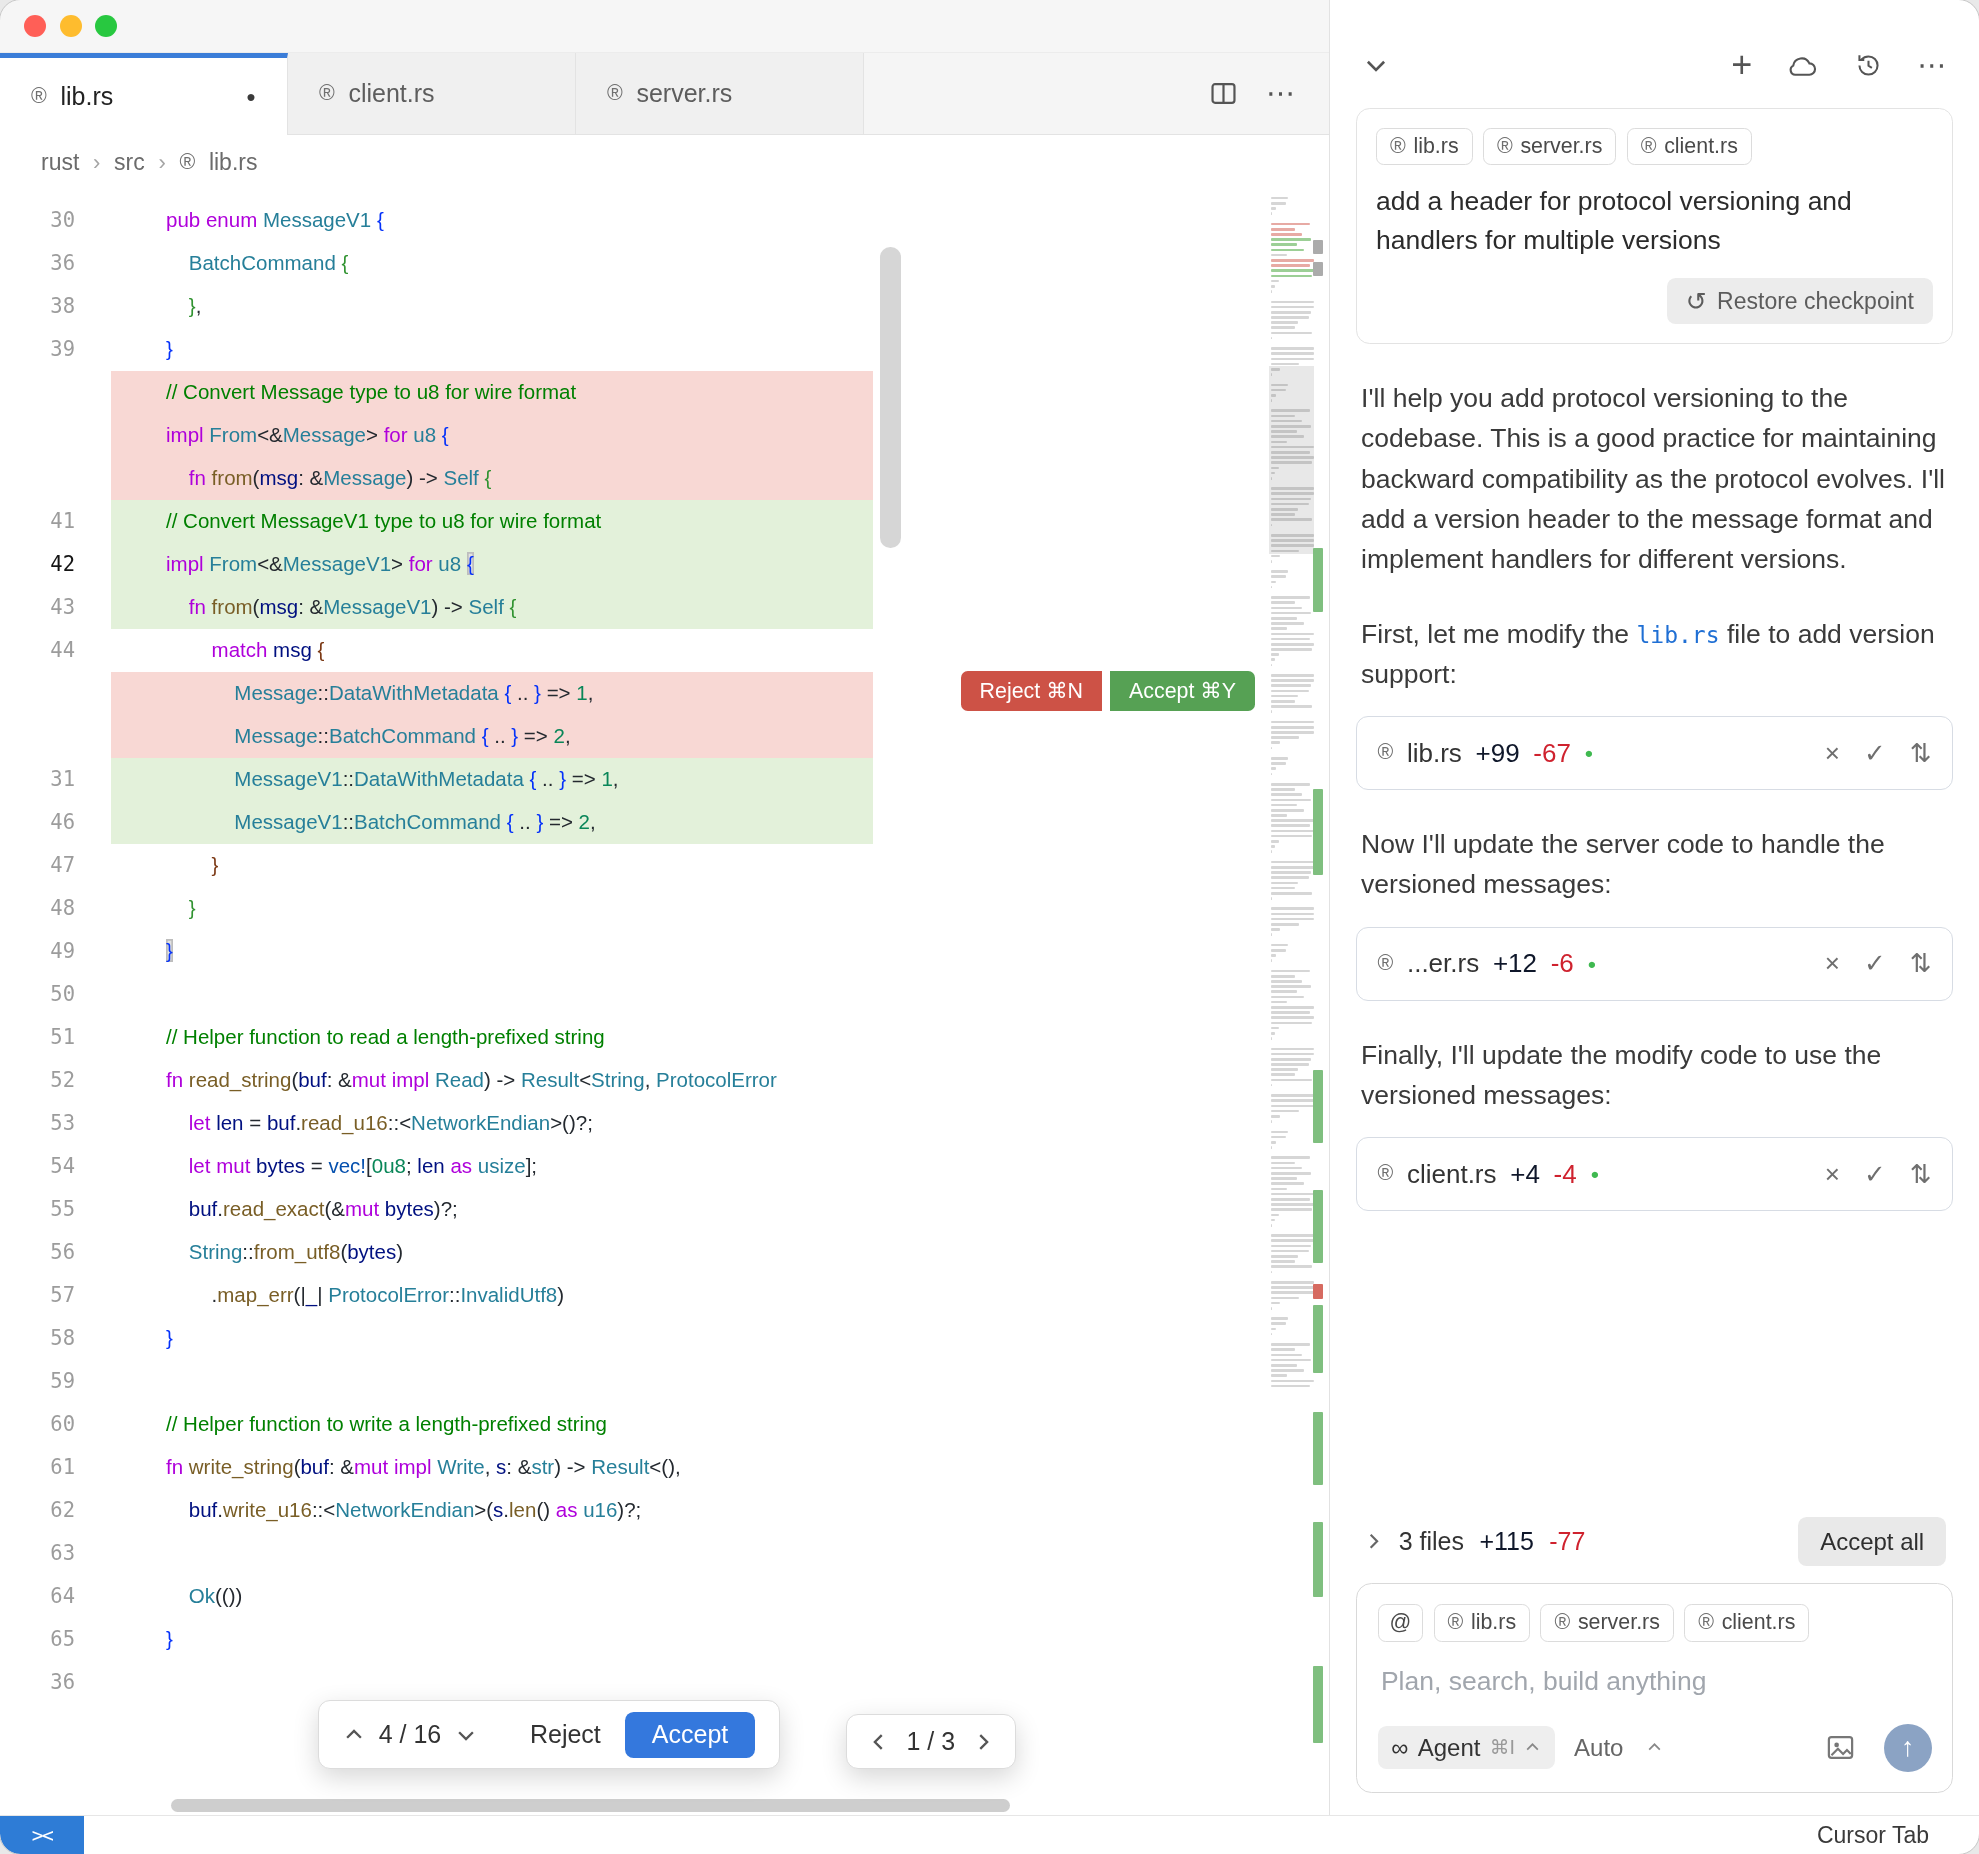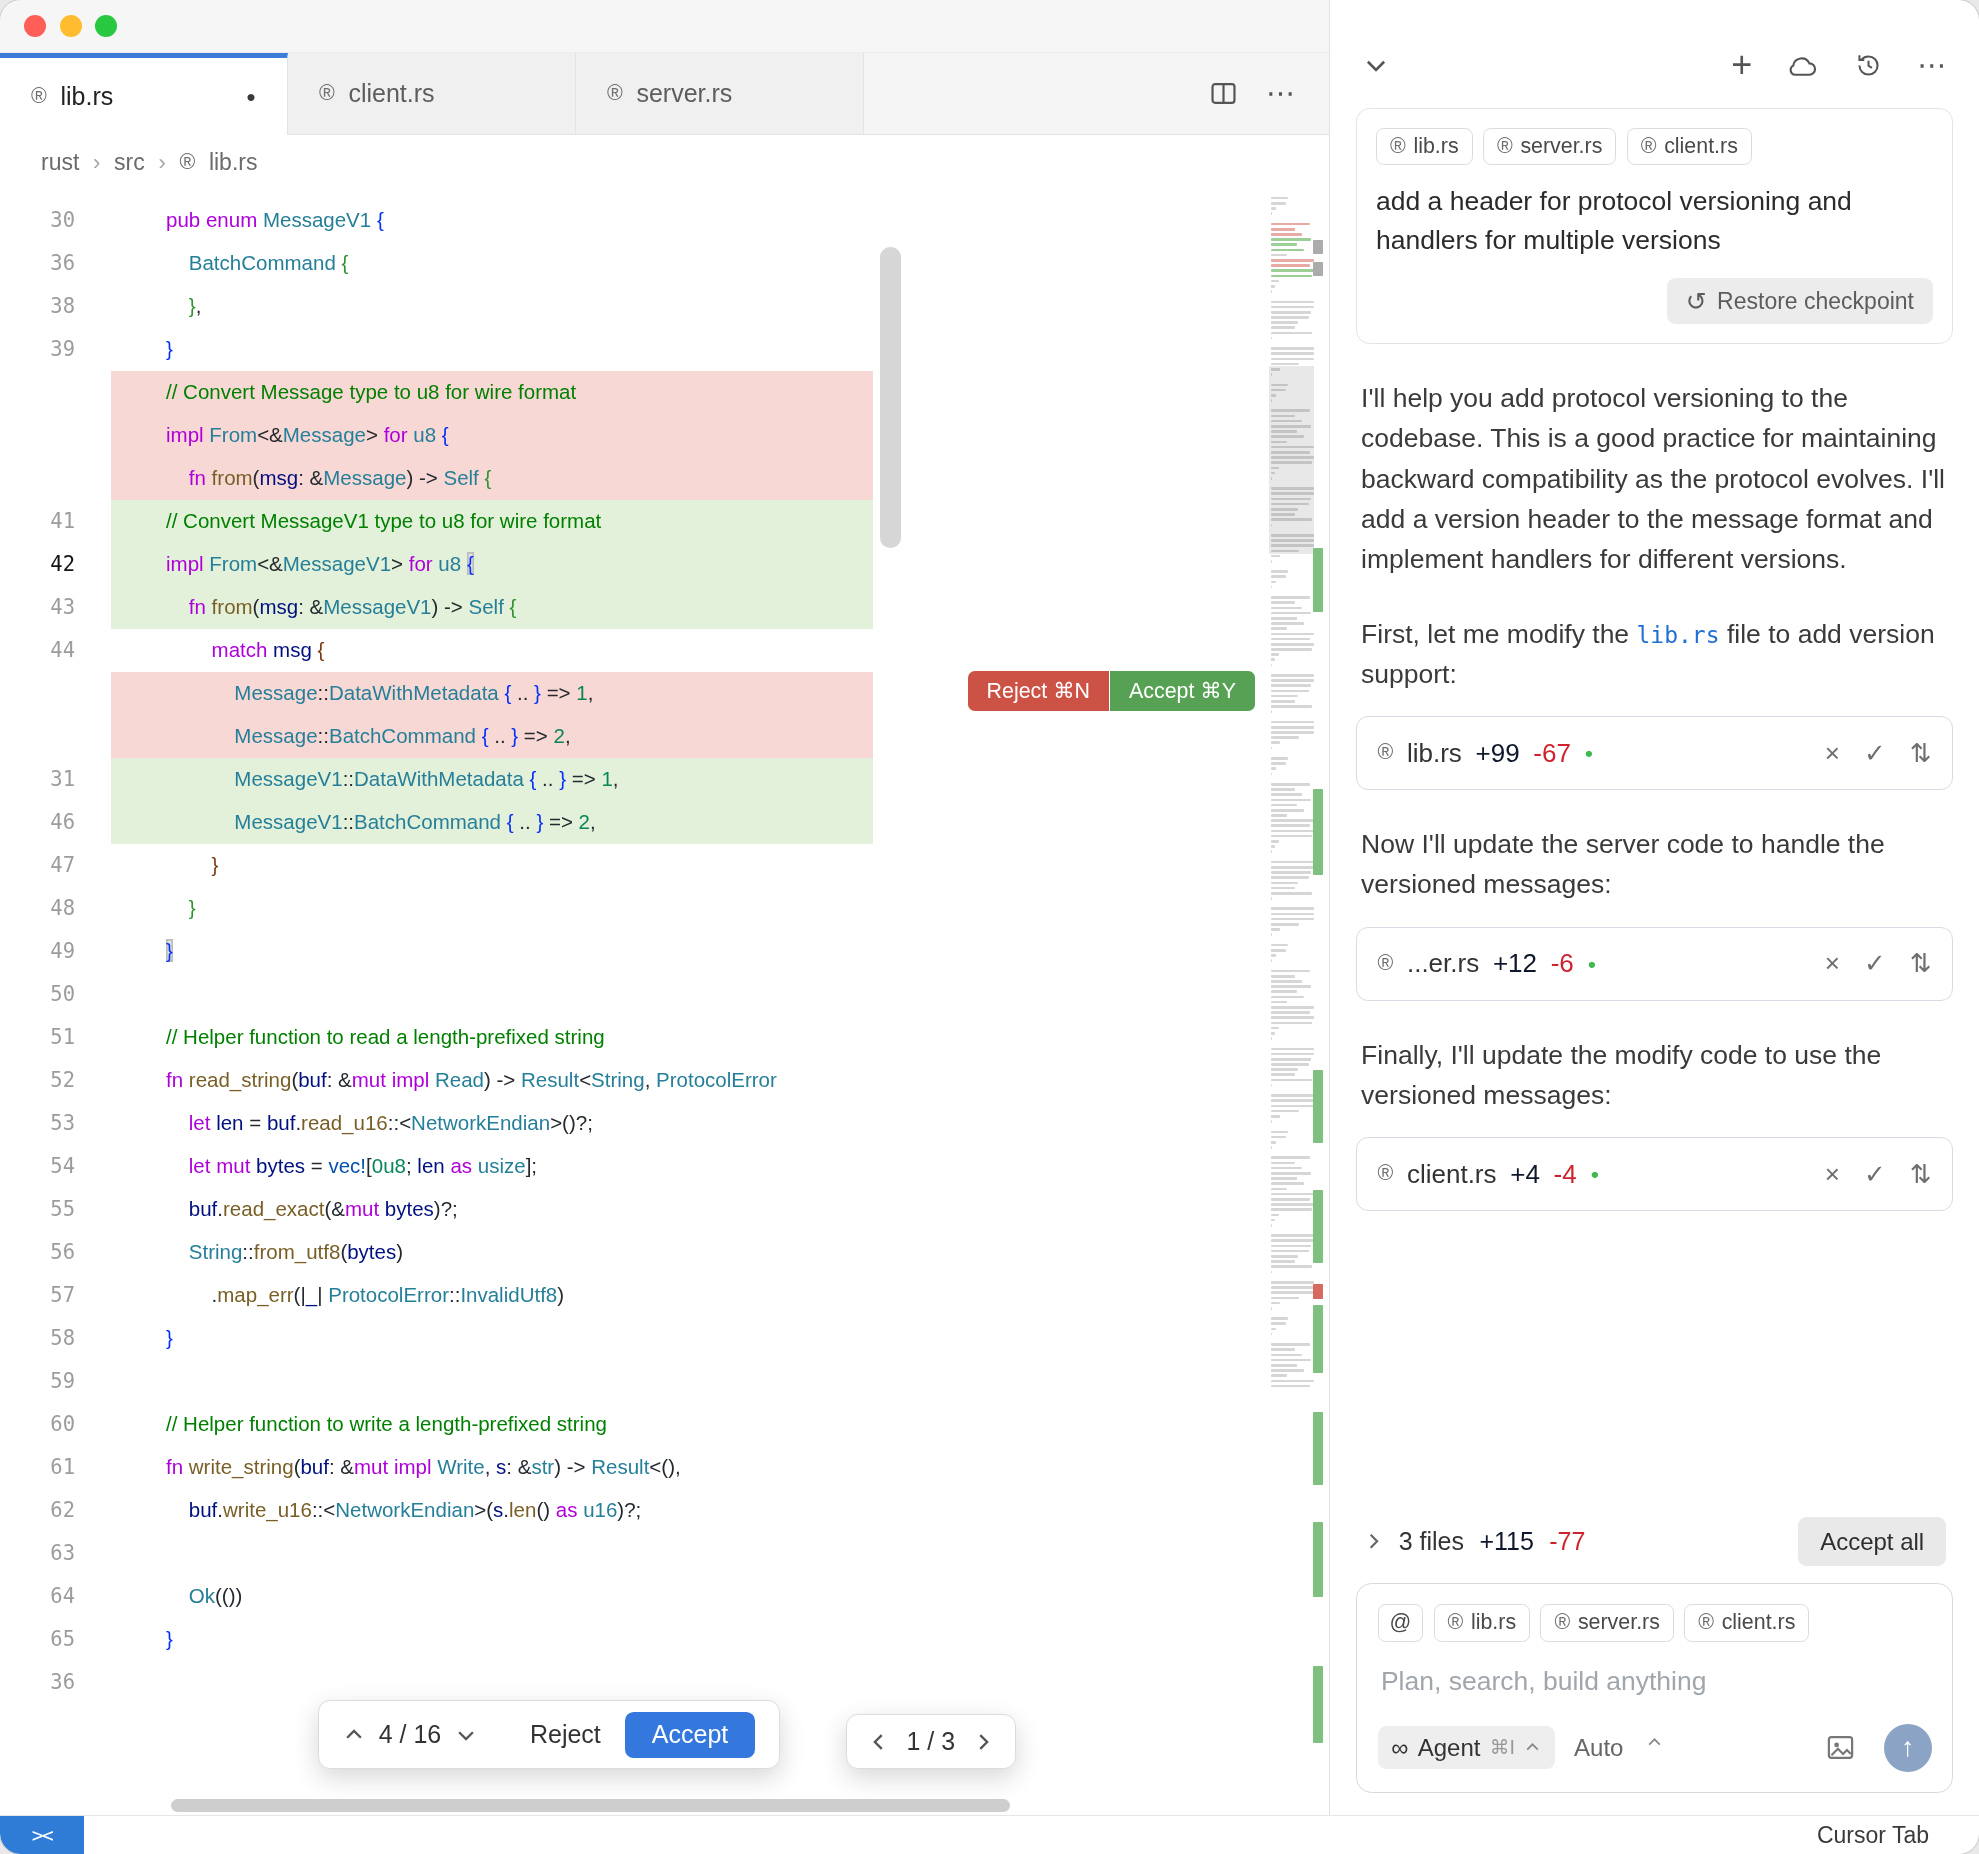--- a/index.html
+++ b/index.html
@@ -35,21 +35,21 @@
   .code-row.add .row-content{background:#e3f1da}
   .code-row.del .row-content{background:#f8d8d4}
   .code-text{font-family:Liberation Sans, sans-serif;font-size:20.5px;white-space:pre}
   .tk-k{color:#af00db}.tk-t{color:#267f99}.tk-f{color:#795e26}.tk-v{color:#001080}
   .tk-c{color:#008000}.tk-n2{color:#098658}.tk-p{color:#24292f}
   .tk-b1{color:#0431fa}.tk-b2{color:#319331}.tk-b3{color:#7b3814}.tk-m{color:#0550ae}
   .tk-bm{color:#0431fa;background:#e2e2e2;box-shadow:inset 0 0 0 1.7px #bdbdbd}
 
   .inline-widget{position:absolute;top:481px;right:74px;display:flex;z-index:5;font-size:21.4px;color:#fff}
   .iw-reject{background:#cd5246;padding:6.8px 19px;border-radius:6.8px 0 0 6.8px}
-  .iw-accept{background:#56a154;padding:6.8px 19px;border-radius:0 6.8px 6.8px 0;margin-left:1px}
+  .iw-accept{background:#56a154;padding:6.8px 19px;border-radius:0 6.8px 6.8px 0;margin-left:8px}
 
   .v-thumb{position:absolute;left:880px;top:57px;width:20.5px;height:301px;background:#d6d6d6;border-radius:10.3px}
   .h-thumb{position:absolute;left:171px;bottom:2.6px;width:839px;height:13.7px;background:#c9c9c9;border-radius:6.8px;opacity:.9}
 
   .minimap{position:absolute;top:0;bottom:0;right:5.1px;width:53px}
   .mm-bars{padding-top:6.8px}
   .mm-bar{height:2.6px;margin:0 3.4px 2.6px 0;background:#d6d6d6;border-radius:0.9px}
   .mm-slider{position:absolute;top:176px;left:-1.7px;right:10.3px;height:188px;background:rgba(90,90,90,.14)}
   .ruler{position:absolute;top:0;bottom:0;right:0;width:12px}
   .ruler i{position:absolute;right:0.9px;width:10.3px;display:block;border-radius:0.9px}
@@ -76,21 +76,21 @@
   .fc-add{color:#0f172a}.fc-del{color:#cf222e}.fc-dot{color:#3fb950;font-size:14.6px}
   .fc-actions{margin-left:auto;display:flex;gap:24px;color:#6f6f6f;font-size:26px;align-items:center}
   .summary-row{margin-top:auto;display:flex;align-items:center;gap:15.4px;font-size:25px;color:#333;padding:0 6.8px}
   .accept-all{margin-left:auto;background:#e9e9e9;border-radius:8.6px;padding:10.3px 22px;font-size:24px;color:#2e2e2e}
   .input-box{border:1.7px solid #d9d9d9;border-radius:15.4px;padding:20.5px;margin:17px 0 22px 0}
   .at-pill{display:inline-flex;align-items:center;border:1.7px solid #dcdcdc;border-radius:7.7px;padding:5.1px 11px;font-size:21.4px;color:#4a4a4a}
   .placeholder{font-size:26.5px;color:#a1a6ad;margin-top:24px;padding-left:3.4px}
   .input-controls{display:flex;align-items:center;margin-top:27px;gap:19px}
   .agent-pill{background:#eee;border-radius:8.6px;padding:7.7px 13.7px;display:flex;align-items:center;gap:9.4px;font-size:24px;color:#333}
   .kbd{color:#999;font-size:19.7px}
-  .auto{color:#666;font-size:24px;display:flex;gap:23px;}
+  .auto{color:#666;font-size:24px;display:flex;gap:23px;align-items:center}
   .img-btn{margin-left:auto;display:flex;align-items:center}
   .send-btn{width:48px;height:48px;border-radius:50%;background:#8ba3c4;color:#fff;display:flex;align-items:center;justify-content:center;font-size:26.5px;margin-left:8.6px}
 
   
   .statusbar{height:39px;border-top:1.7px solid #e6e6e6;display:flex;align-items:center;background:#fff}
   .remote-badge{width:84px;height:100%;background:#2e7cd6;color:#fff;display:flex;align-items:center;justify-content:center;font-size:19.7px;font-family:"DejaVu Sans Mono",monospace;letter-spacing:-1.7px}
   .status-right{margin-left:auto;padding-right:50px;font-size:23px;color:#3a3a3a}
   svg{display:block}
 </style>
 </head>

